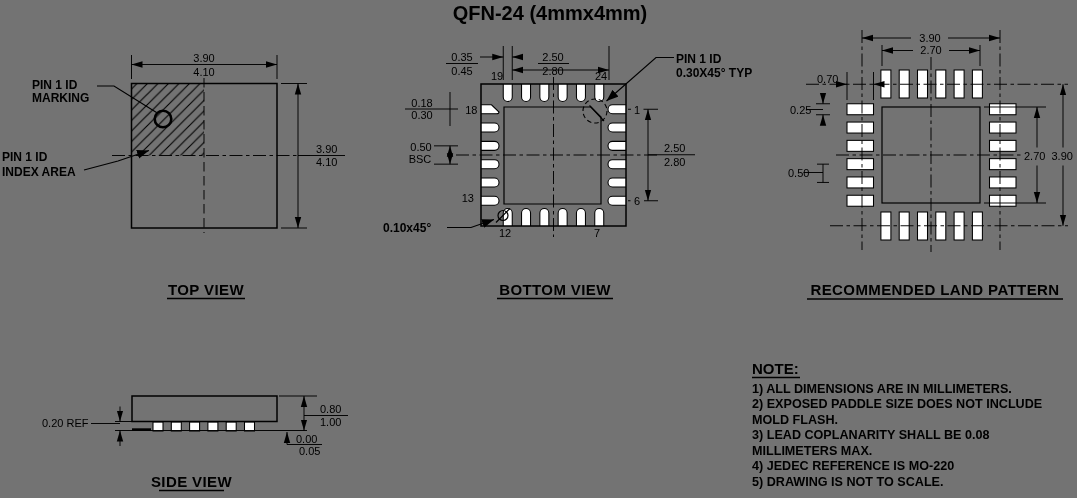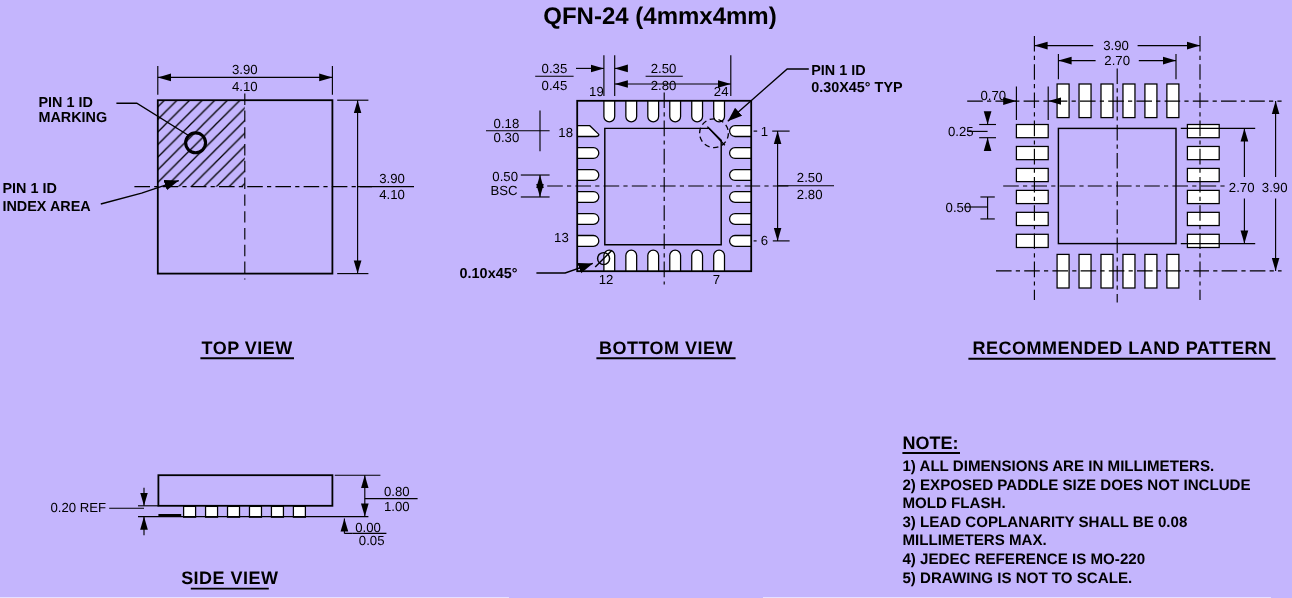--- a/index.html
+++ b/index.html
@@ -1,16 +1,16 @@
 <!DOCTYPE html>
 <html><head>
 <meta charset="utf-8">
 <style>
   html,body{margin:0;padding:0;background:#fff;}
-  .sheet{width:1077px;height:498px;position:relative;background:#c4b5fd;overflow:hidden;}
+  .sheet{width:1077px;height:498px;position:relative;background:#737373;overflow:hidden;}
   svg{display:block;}
   text{fill:#000;font-family:"Liberation Sans",sans-serif;}
   .dim{font-size:11px;}
   .pin{font-size:11px;}
   .lbl{font-weight:bold;font-size:12px;}
   .vt{font-weight:bold;font-size:15px;letter-spacing:0.4px;}
   .nh{font-weight:bold;font-size:15px;}
   .nt{font-weight:bold;font-size:12.6px;}
   .big{font-weight:bold;font-size:20px;}
   .oln{fill:none;stroke:#000;stroke-width:1.5;}

